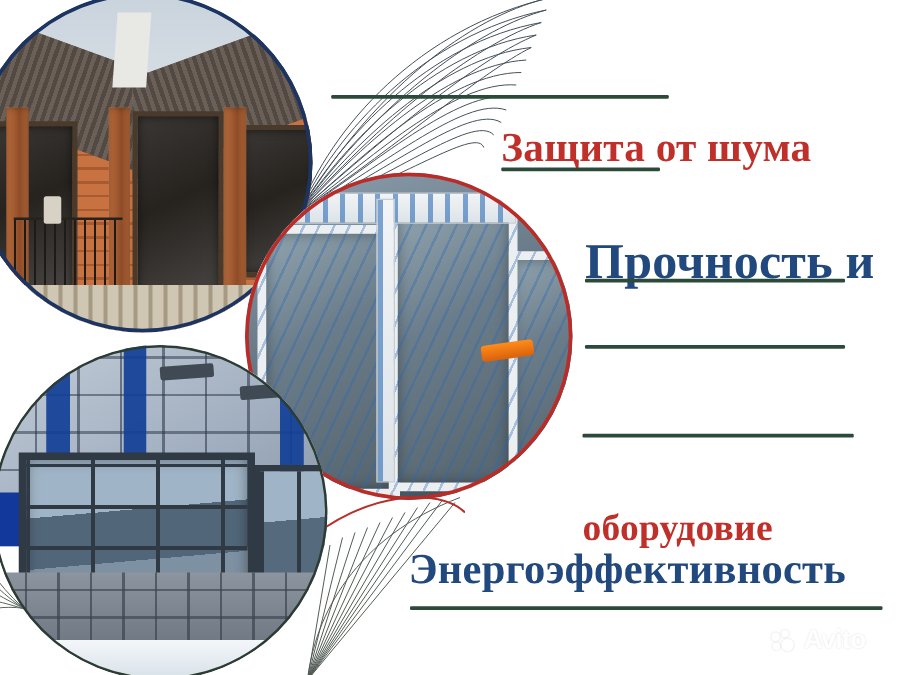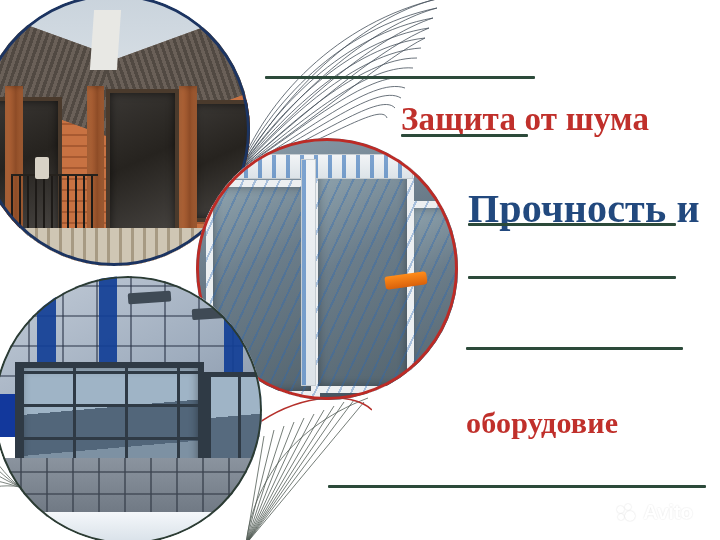--- a/index.html
+++ b/index.html
@@ -262,20 +262,21 @@
 
   <div class="slogan blue" id="s3">Прочность и</div>
   <div class="uline" id="u3"></div>
 
   <div class="uline" id="u4"></div>
 
   <div class="uline" id="u5"></div>
 
   <div class="slogan red" id="s6">оборудовие</div>
 
+  <div class="slogan blue" id="s7">Энергоэффективность</div>
   <div class="uline" id="u7"></div>
 
   <div id="watermark">
     <span class="dots">
       <i class="d1"></i>
         <i class="d2"></i>
         <i class="d3"></i>
         <i class="d4"></i>
     </span>
     <span class="wm-text">Avito</span>

